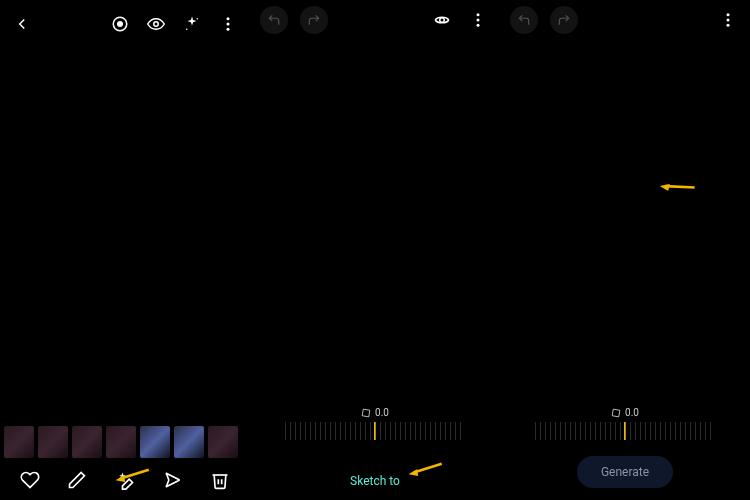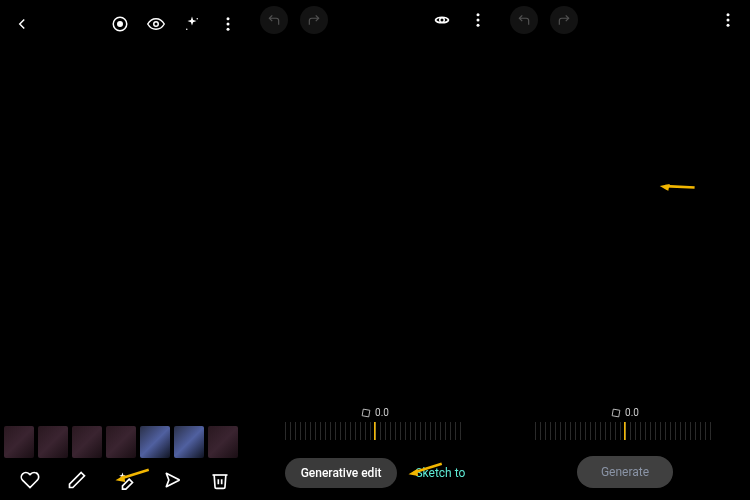--- a/index.html
+++ b/index.html
@@ -149,21 +149,21 @@
     font-weight: 500;
     padding: 8px 16px;
     border-radius: 18px;
     white-space: nowrap;
   }
   .mode-inactive { color: #5eead4; font-size: 12px; }
 
   
   .p3 .photo-wrap { position: absolute; top: 40px; left: 12px; right: 12px; bottom: 110px; }
   .gen-btn {
-    background: #404040;
+    background: #0f172a;
     color: #8a94a6;
     font-size: 12px;
     padding: 9px 24px;
     border-radius: 20px;
   }
 </style>
 </head>
 <body>
 
 <div class="panel p1">
@@ -315,21 +315,20 @@
         </svg>
       <span>0.0</span>
     </div>
     <div class="ruler">
       <div class="ruler-ticks"></div>
         <div class="ruler-center"></div>
     </div>
   </div>
 
   <div class="mode-row">
-    <div class="pill">Generative edit</div>
     <div class="mode-inactive">Sketch to</div>
   </div>
 
   <svg class="arrow-overlay" style="left:158px; bottom:24px;" viewBox="0 0 40 16">
     <line x1="38" y1="2" x2="6" y2="12" stroke="#f2b600" stroke-width="3"></line>
     <polygon points="0,14 10,8 11,16" fill="#f2b600"></polygon>
   </svg>
 </div>
 
 <div class="panel p3">

